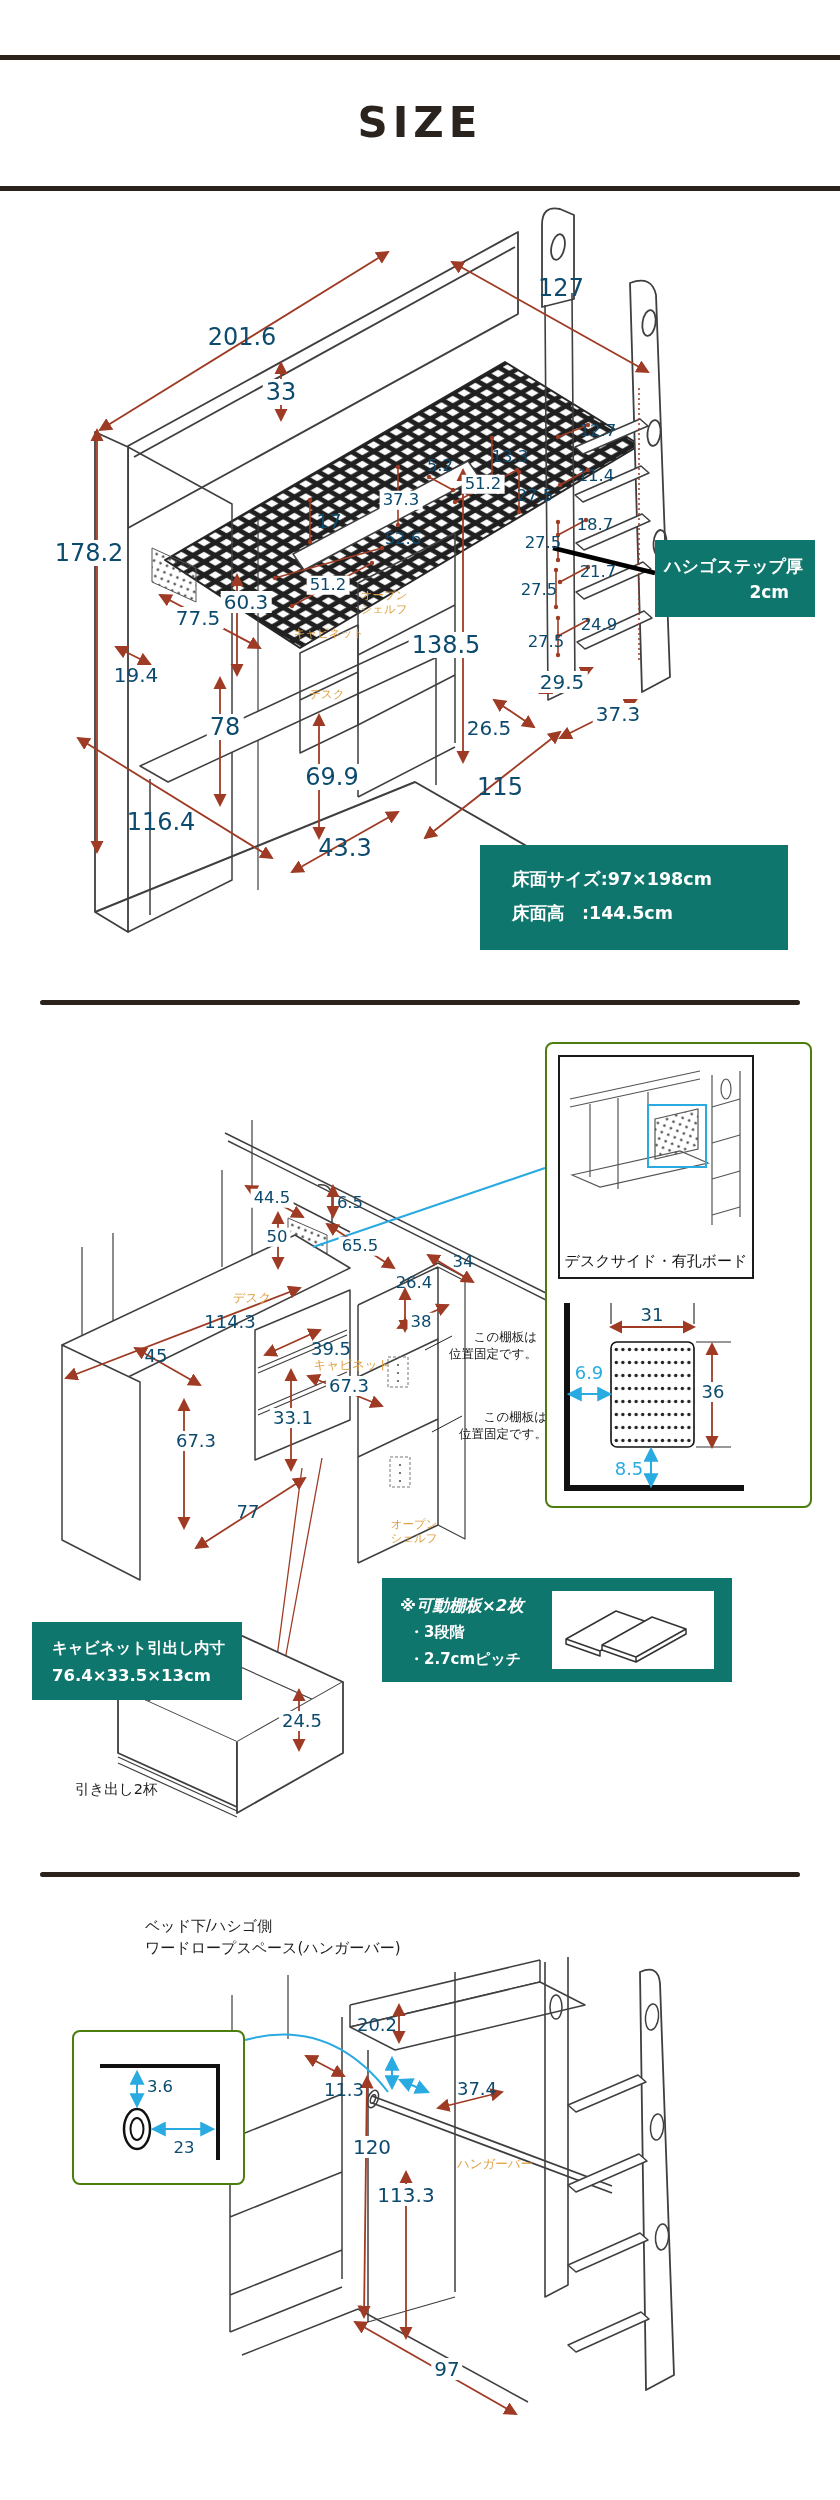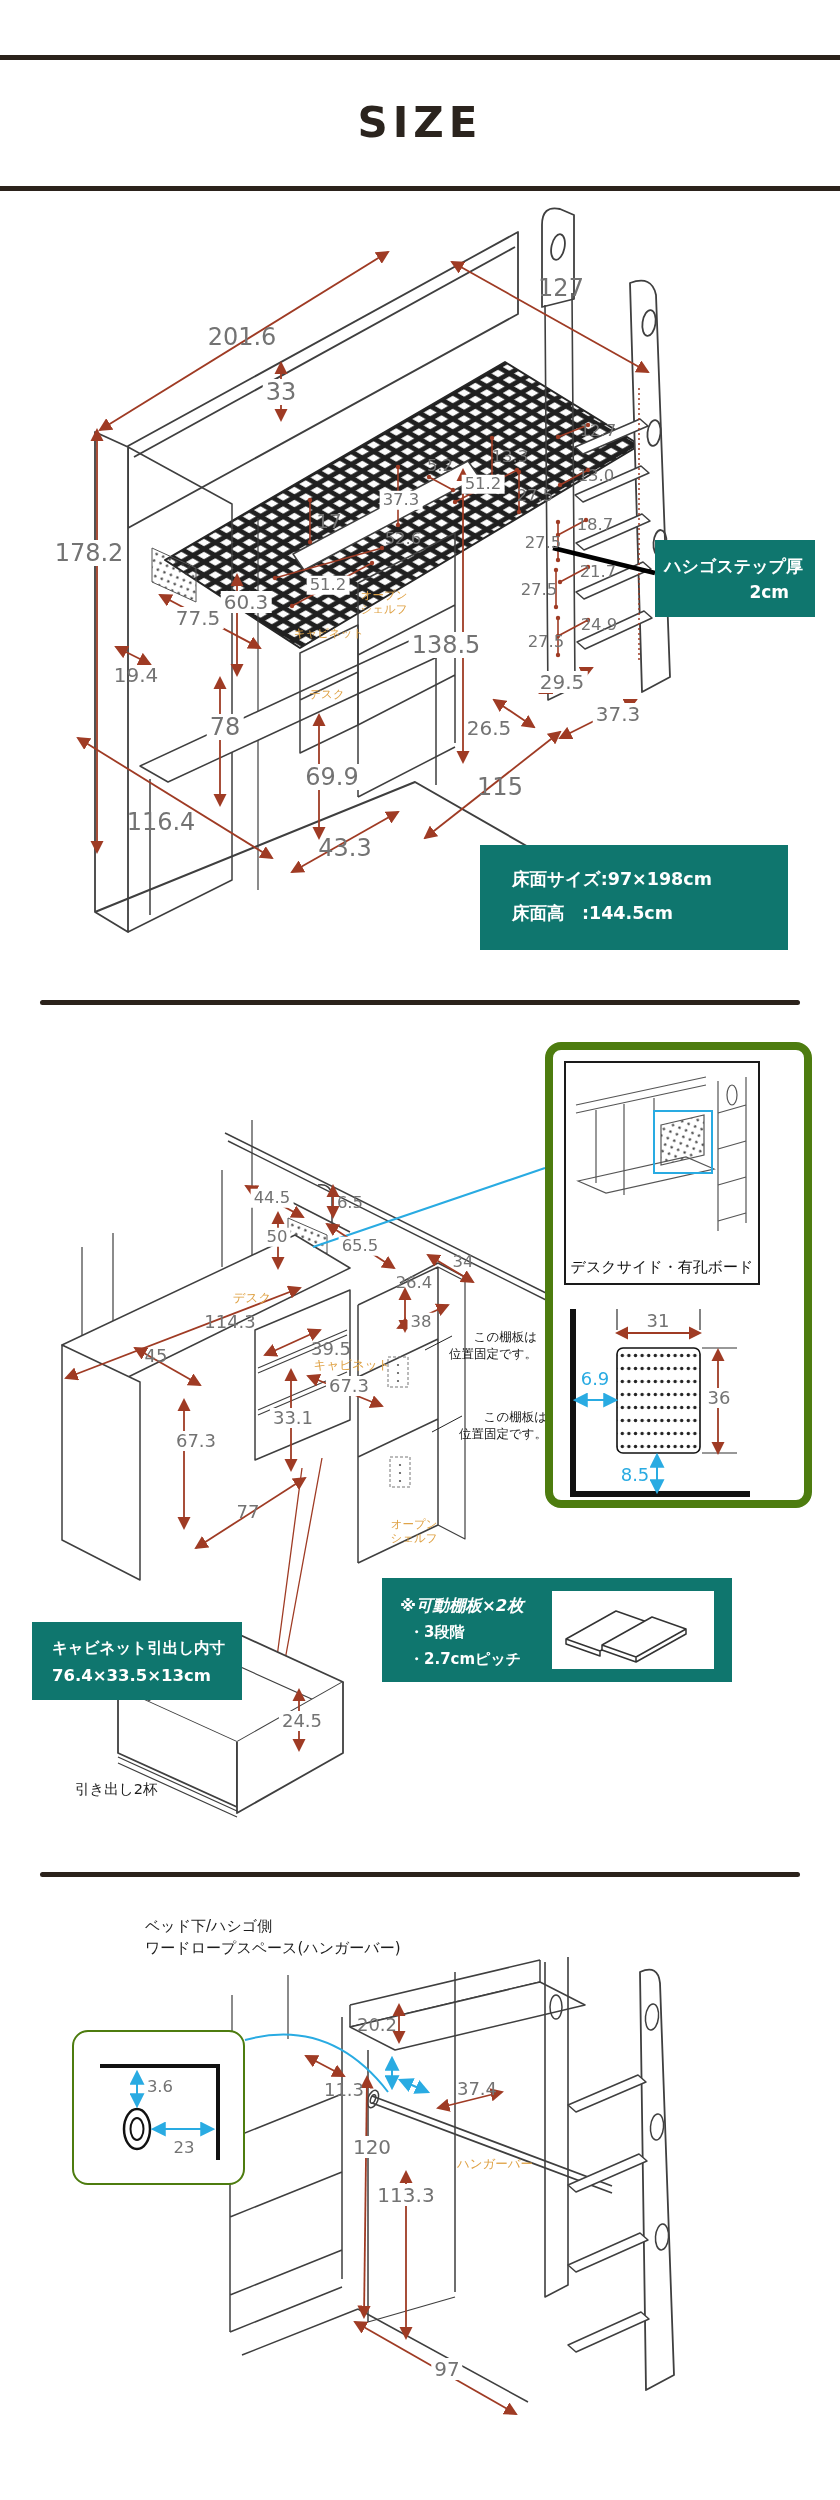--- a/index.html
+++ b/index.html
@@ -6,21 +6,21 @@
   body{font-family:"DejaVu Sans","Liberation Sans",sans-serif;background:#fff;}
   #page{position:relative;width:840px;height:2500px;background:#fff;overflow:hidden;}
   .bar{position:absolute;background:#2b221b;height:5px;border-radius:3px;}
   .bar.full{left:0;width:840px;border-radius:0;}
   .bar.inner{left:40px;width:760px;}
   #size-title{position:absolute;top:98px;left:0;width:840px;text-align:center;
     font-size:42px;font-weight:bold;letter-spacing:5px;color:#2b241e;}
   .sec{position:absolute;left:0;width:840px;}
   .sec svg{position:absolute;left:0;top:0;}
   
-  .dim{position:absolute;transform:translate(-50%,-50%);color:#737373;white-space:nowrap;line-height:1;}
+  .dim{position:absolute;transform:translate(-50%,-50%);color:#0c4a6e;white-space:nowrap;line-height:1;}
   .s17{font-size:16.5px}
   .s18{font-size:18px}
   .s20{font-size:20px}
   .s24{font-size:24px}
   .bg{background:#fff;padding:1px 3px;}
   .cyt{color:#29abe2;}
   .ol{position:absolute;transform:translate(-50%,-50%);color:#dfa245;font-size:11.5px;
       white-space:nowrap;line-height:1.25;text-align:right;}
   .ol12{font-size:12.5px;}
   .stitle{position:absolute;color:#1c1c1c;font-size:17px;white-space:nowrap;}
@@ -29,21 +29,21 @@
   .bbox{position:absolute;background:#0f766e;color:#fff;font-weight:bold;}
   .bbox .bl{display:block;white-space:nowrap;}
   
   #hashigo-box{left:655px;top:355px;width:160px;height:77px;text-align:right;
      padding:13px 12px 0 0;box-sizing:border-box;font-size:17px;line-height:26px;}
   #hashigo-box .bl2{padding-right:14px;}
   
   #floor-box{left:480px;top:660px;width:308px;height:105px;box-sizing:border-box;
      padding:17px 0 0 32px;font-size:17.5px;line-height:34px;}
   
-  .bluebox{position:absolute;border:8px solid #4d7c0f;border-radius:16px;background:#fff;box-sizing:border-box;}
+  .bluebox{position:absolute;border:2px solid #4d7c0f;border-radius:8px;background:#fff;box-sizing:border-box;}
   #peg-frame{position:absolute;left:11px;top:11px;width:196px;height:224px;border:2px solid #1a1a1a;box-sizing:border-box;}
   #peg-caption{position:absolute;left:0;bottom:6px;width:100%;text-align:center;font-size:15px;color:#111;}
   
   #mov-box{left:382px;top:573px;width:350px;height:104px;}
   #mov-box .txt{position:absolute;left:18px;top:14px;}
   #mov-box .m1{font-size:16.5px;line-height:27px;white-space:nowrap;font-style:italic;}
   #mov-box .m2{font-size:15px;line-height:27px;padding-left:9px;white-space:nowrap;}
   #mov-inset{position:absolute;left:170px;top:13px;width:162px;height:78px;background:#fff;}
   
   #cab-box{left:32px;top:617px;width:210px;height:78px;box-sizing:border-box;padding:13px 0 0 20px;
@@ -198,21 +198,21 @@
     <span class="dim s24 bg" style="left:225px;top:542px">78</span>
     <span class="dim s24 bg" style="left:446px;top:460px">138.5</span>
     <span class="dim s24 bg" style="left:332px;top:592px">69.9</span>
     <span class="dim s24" style="left:161px;top:637px">116.4</span>
     <span class="dim s24" style="left:345px;top:663px">43.3</span>
     <span class="dim s24" style="left:500px;top:602px">115</span>
     <span class="dim s20" style="left:489px;top:543px">26.5</span>
     <span class="dim s20 bg" style="left:562px;top:497px">29.5</span>
     <span class="dim s20 bg" style="left:618px;top:529px">37.3</span>
     <span class="dim s17" style="left:598px;top:246px">12.7</span>
-    <span class="dim s17" style="left:596px;top:291px">13.0</span>
+    <span class="dim s17" style="left:596px;top:291px">11.4</span>
     <span class="dim s17" style="left:595px;top:340px">18.7</span>
     <span class="dim s17" style="left:598px;top:387px">21.7</span>
     <span class="dim s17" style="left:599px;top:440px">24.9</span>
     <span class="dim s17" style="left:535px;top:311px">27.5</span>
     <span class="dim s17" style="left:543px;top:358px">27.5</span>
     <span class="dim s17" style="left:539px;top:405px">27.5</span>
     <span class="dim s17" style="left:546px;top:457px">27.5</span>
 
     <span class="ol" style="left:384px;top:417px"><span>オープン</span><br><span>シェルフ</span></span>
     <span class="ol" style="left:329px;top:448px">キャビネット</span>

